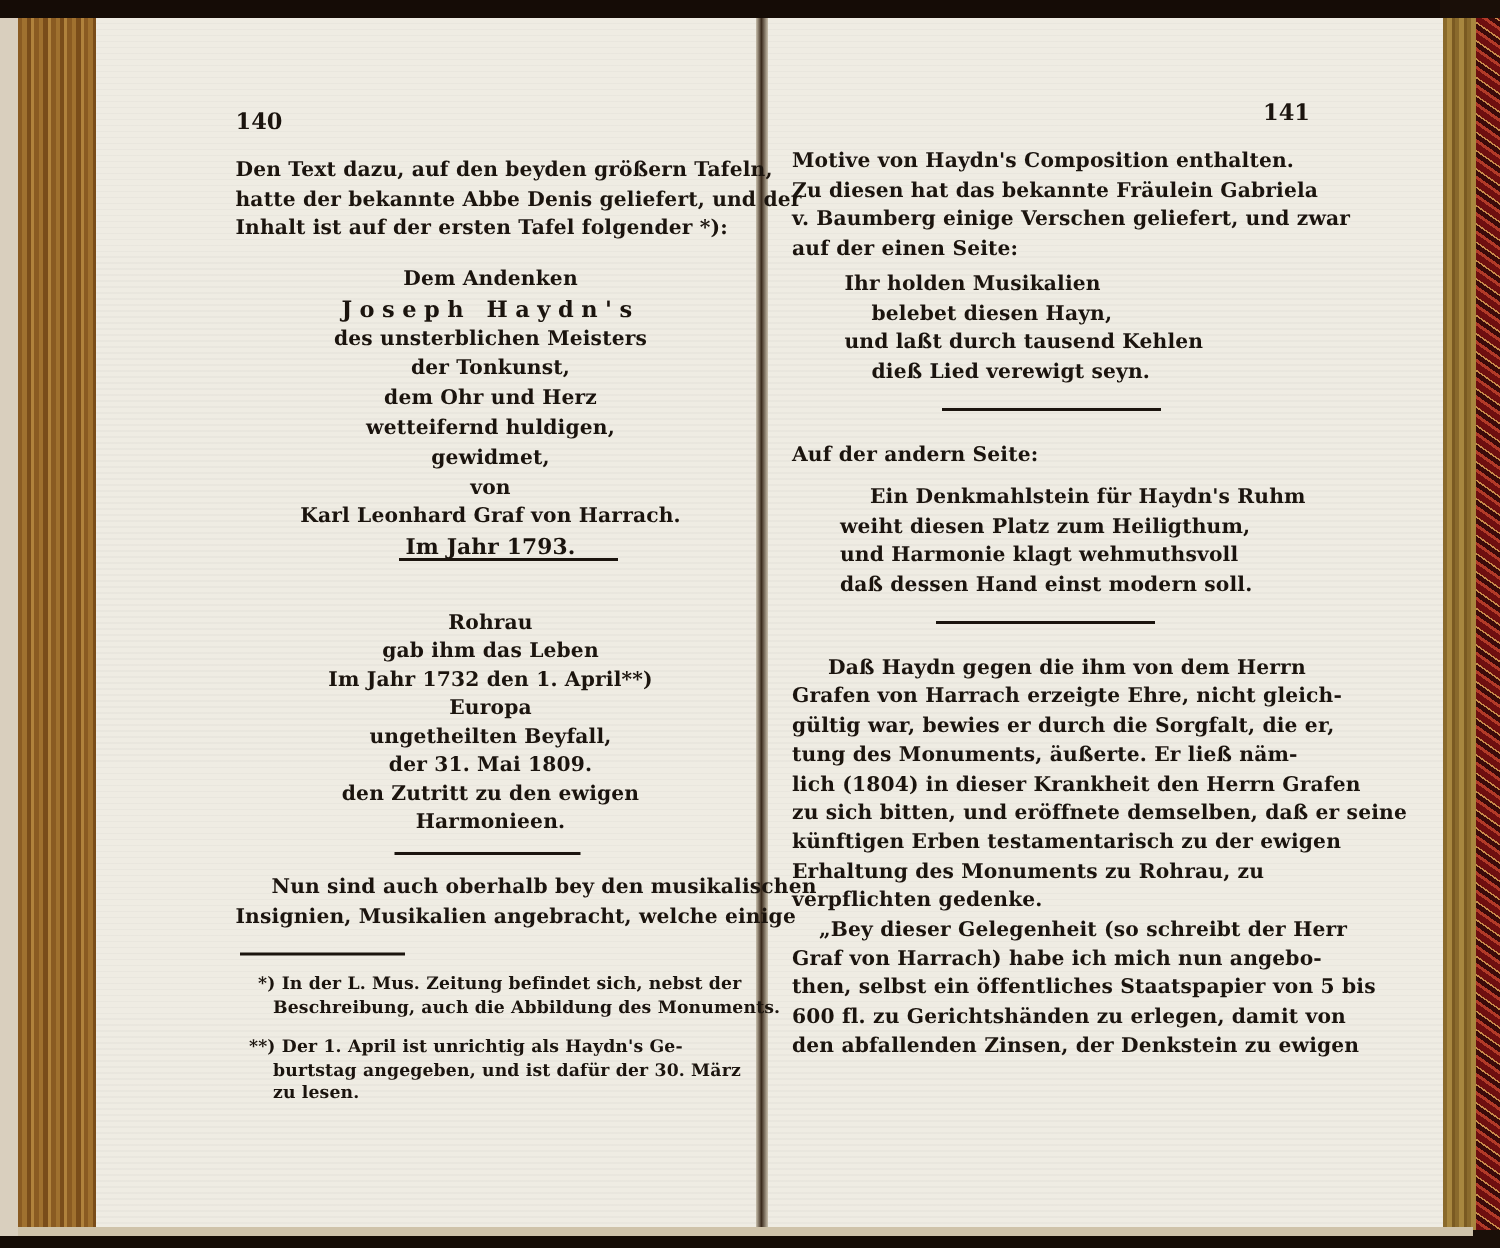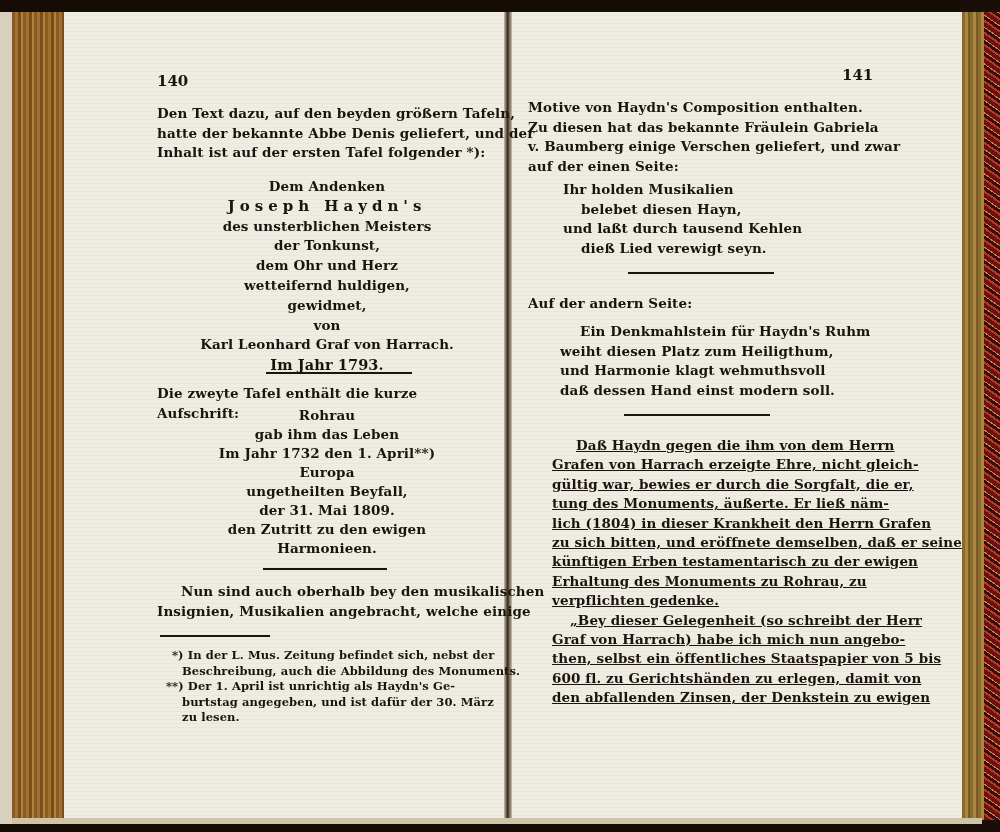--- a/index.html
+++ b/index.html
@@ -56,21 +56,20 @@
     <div class="line">dem Ohr und Herz</div>
     <div class="line">wetteifernd huldigen,</div>
     <div class="line">gewidmet,</div>
     <div class="line">von</div>
     <div class="line">Karl Leonhard Graf von Harrach.</div>
     <div class="line" style="font-size:14.5px;">Im Jahr 1793.</div>
   </div>
 
   <div class="rule" style="left:266px;top:372px;width:146px;"></div>
 
-  <div class="block" style="left:157px;top:384px;width:340px;">Die zweyte Tafel enthält die kurze Aufschrift:</div>
 
   <div class="block center" style="left:157px;top:406px;width:340px;line-height:19px;">
     <div class="line">Rohrau</div>
     <div class="line">gab ihm das Leben</div>
     <div class="line">Im Jahr 1732 den 1. April**)</div>
     <div class="line">Europa</div>
     <div class="line">ungetheilten Beyfall,</div>
     <div class="line">der 31. Mai 1809.</div>
     <div class="line">den Zutritt zu den ewigen</div>
     <div class="line">Harmonieen.</div>
@@ -81,21 +80,21 @@
   <div class="block" style="left:157px;top:582px;width:340px;">
     <div class="line" style="padding-left:24px;">Nun sind auch oberhalb bey den musikalischen</div>
     <div class="line">Insignien, Musikalien angebracht, welche einige</div>
   </div>
 
   <div class="rule" style="left:160px;top:635px;width:110px;height:1.5px;"></div>
 
   <div class="block foot" style="left:172px;top:648px;width:330px;">
     <div class="line">*) In der L. Mus. Zeitung befindet sich, nebst der</div>
     <div class="line" style="padding-left:10px;">Beschreibung, auch die Abbildung des Monuments.</div>
-    <div class="line" style="margin-left:-6px;">**) Der 1. April ist unrichtig als Haydn's Ge-</div>
+    <div class="line" style="margin-left:-6px;margin-top:11px;">**) Der 1. April ist unrichtig als Haydn's Ge-</div>
     <div class="line" style="padding-left:10px;">burtstag angegeben, und ist dafür der 30. März</div>
     <div class="line" style="padding-left:10px;">zu lesen.</div>
   </div>
 
   <div class="pnum" style="left:842px;top:66px;">141</div>
 
   <div class="block" style="left:528px;top:98px;width:340px;">
     <div class="line">Motive von Haydn's Composition enthalten.</div>
     <div class="line">Zu diesen hat das bekannte Fräulein Gabriela</div>
     <div class="line">v. Baumberg einige Verschen geliefert, und zwar</div>
@@ -115,21 +114,21 @@
 
   <div class="block" style="left:560px;top:322px;width:310px;">
     <div class="line" style="padding-left:20px;">Ein Denkmahlstein für Haydn's Ruhm</div>
     <div class="line">weiht diesen Platz zum Heiligthum,</div>
     <div class="line">und Harmonie klagt wehmuthsvoll</div>
     <div class="line">daß dessen Hand einst modern soll.</div>
   </div>
 
   <div class="rule" style="left:624px;top:414px;width:146px;"></div>
 
-  <div class="block" style="left:552px;top:436px;width:340px;line-height:19.4px;text-decoration:underline;">
+  <div class="block" style="left:528px;top:436px;width:340px;line-height:19.4px;">
     <div class="line" style="padding-left:24px;">Daß Haydn gegen die ihm von dem Herrn</div>
     <div class="line">Grafen von Harrach erzeigte Ehre, nicht gleich-</div>
     <div class="line">gültig war, bewies er durch die Sorgfalt, die er,</div>
     <div class="line">tung des Monuments, äußerte. Er ließ näm-</div>
     <div class="line">lich (1804) in dieser Krankheit den Herrn Grafen</div>
     <div class="line">zu sich bitten, und eröffnete demselben, daß er seine</div>
     <div class="line">künftigen Erben testamentarisch zu der ewigen</div>
     <div class="line">Erhaltung des Monuments zu Rohrau, zu</div>
     <div class="line">verpflichten gedenke.</div>
     <div class="line" style="padding-left:18px;">„Bey dieser Gelegenheit (so schreibt der Herr</div>

